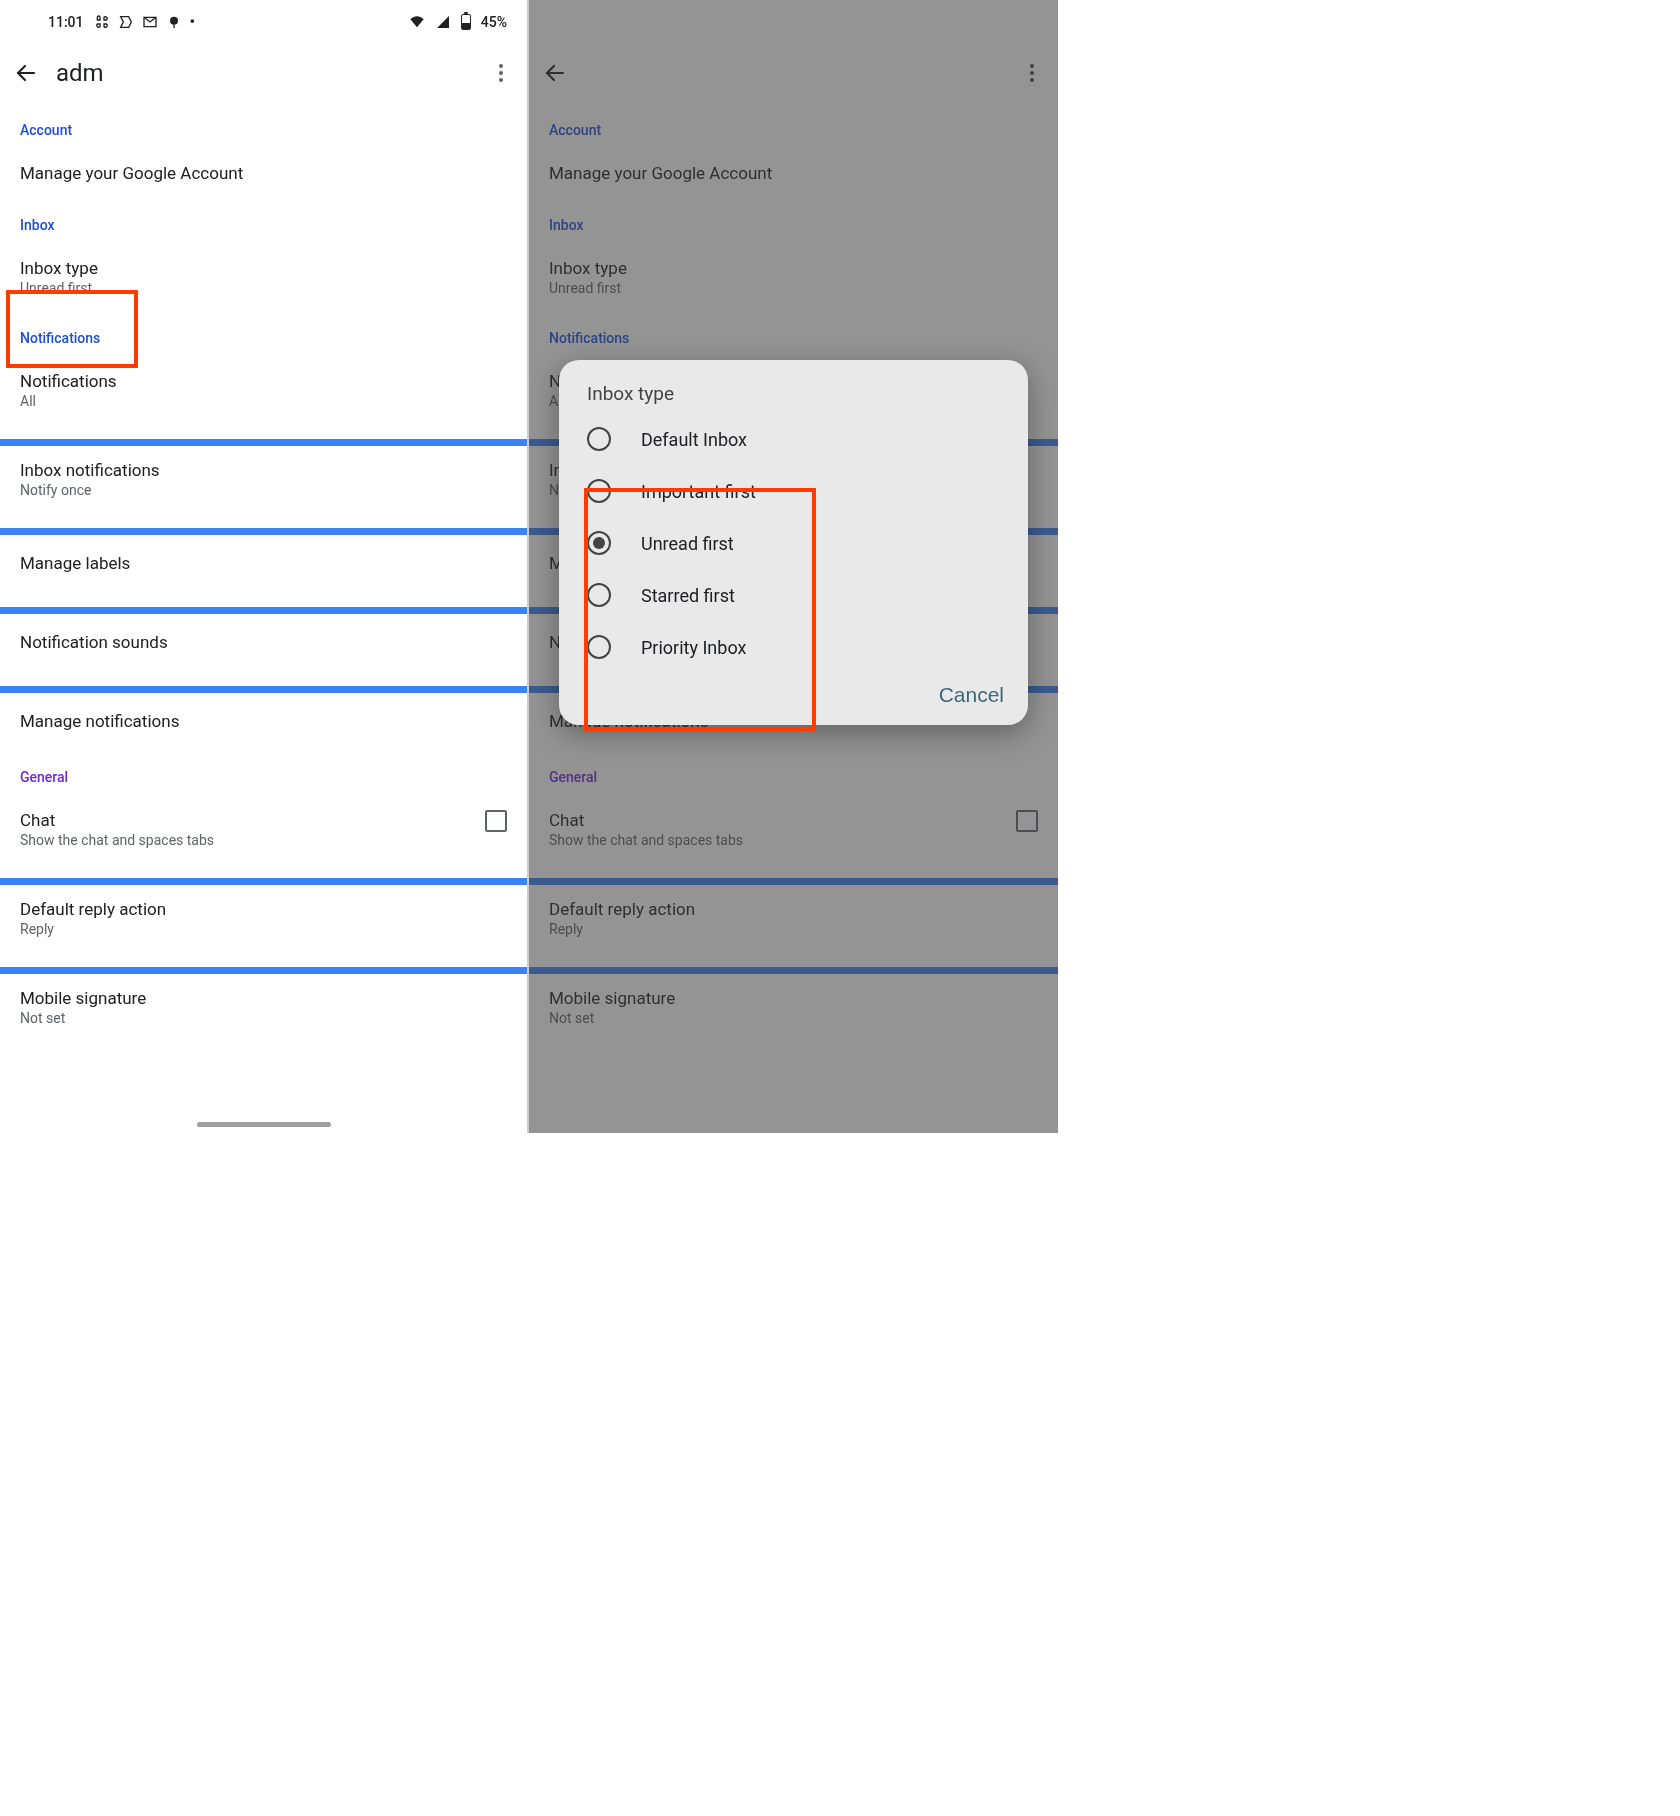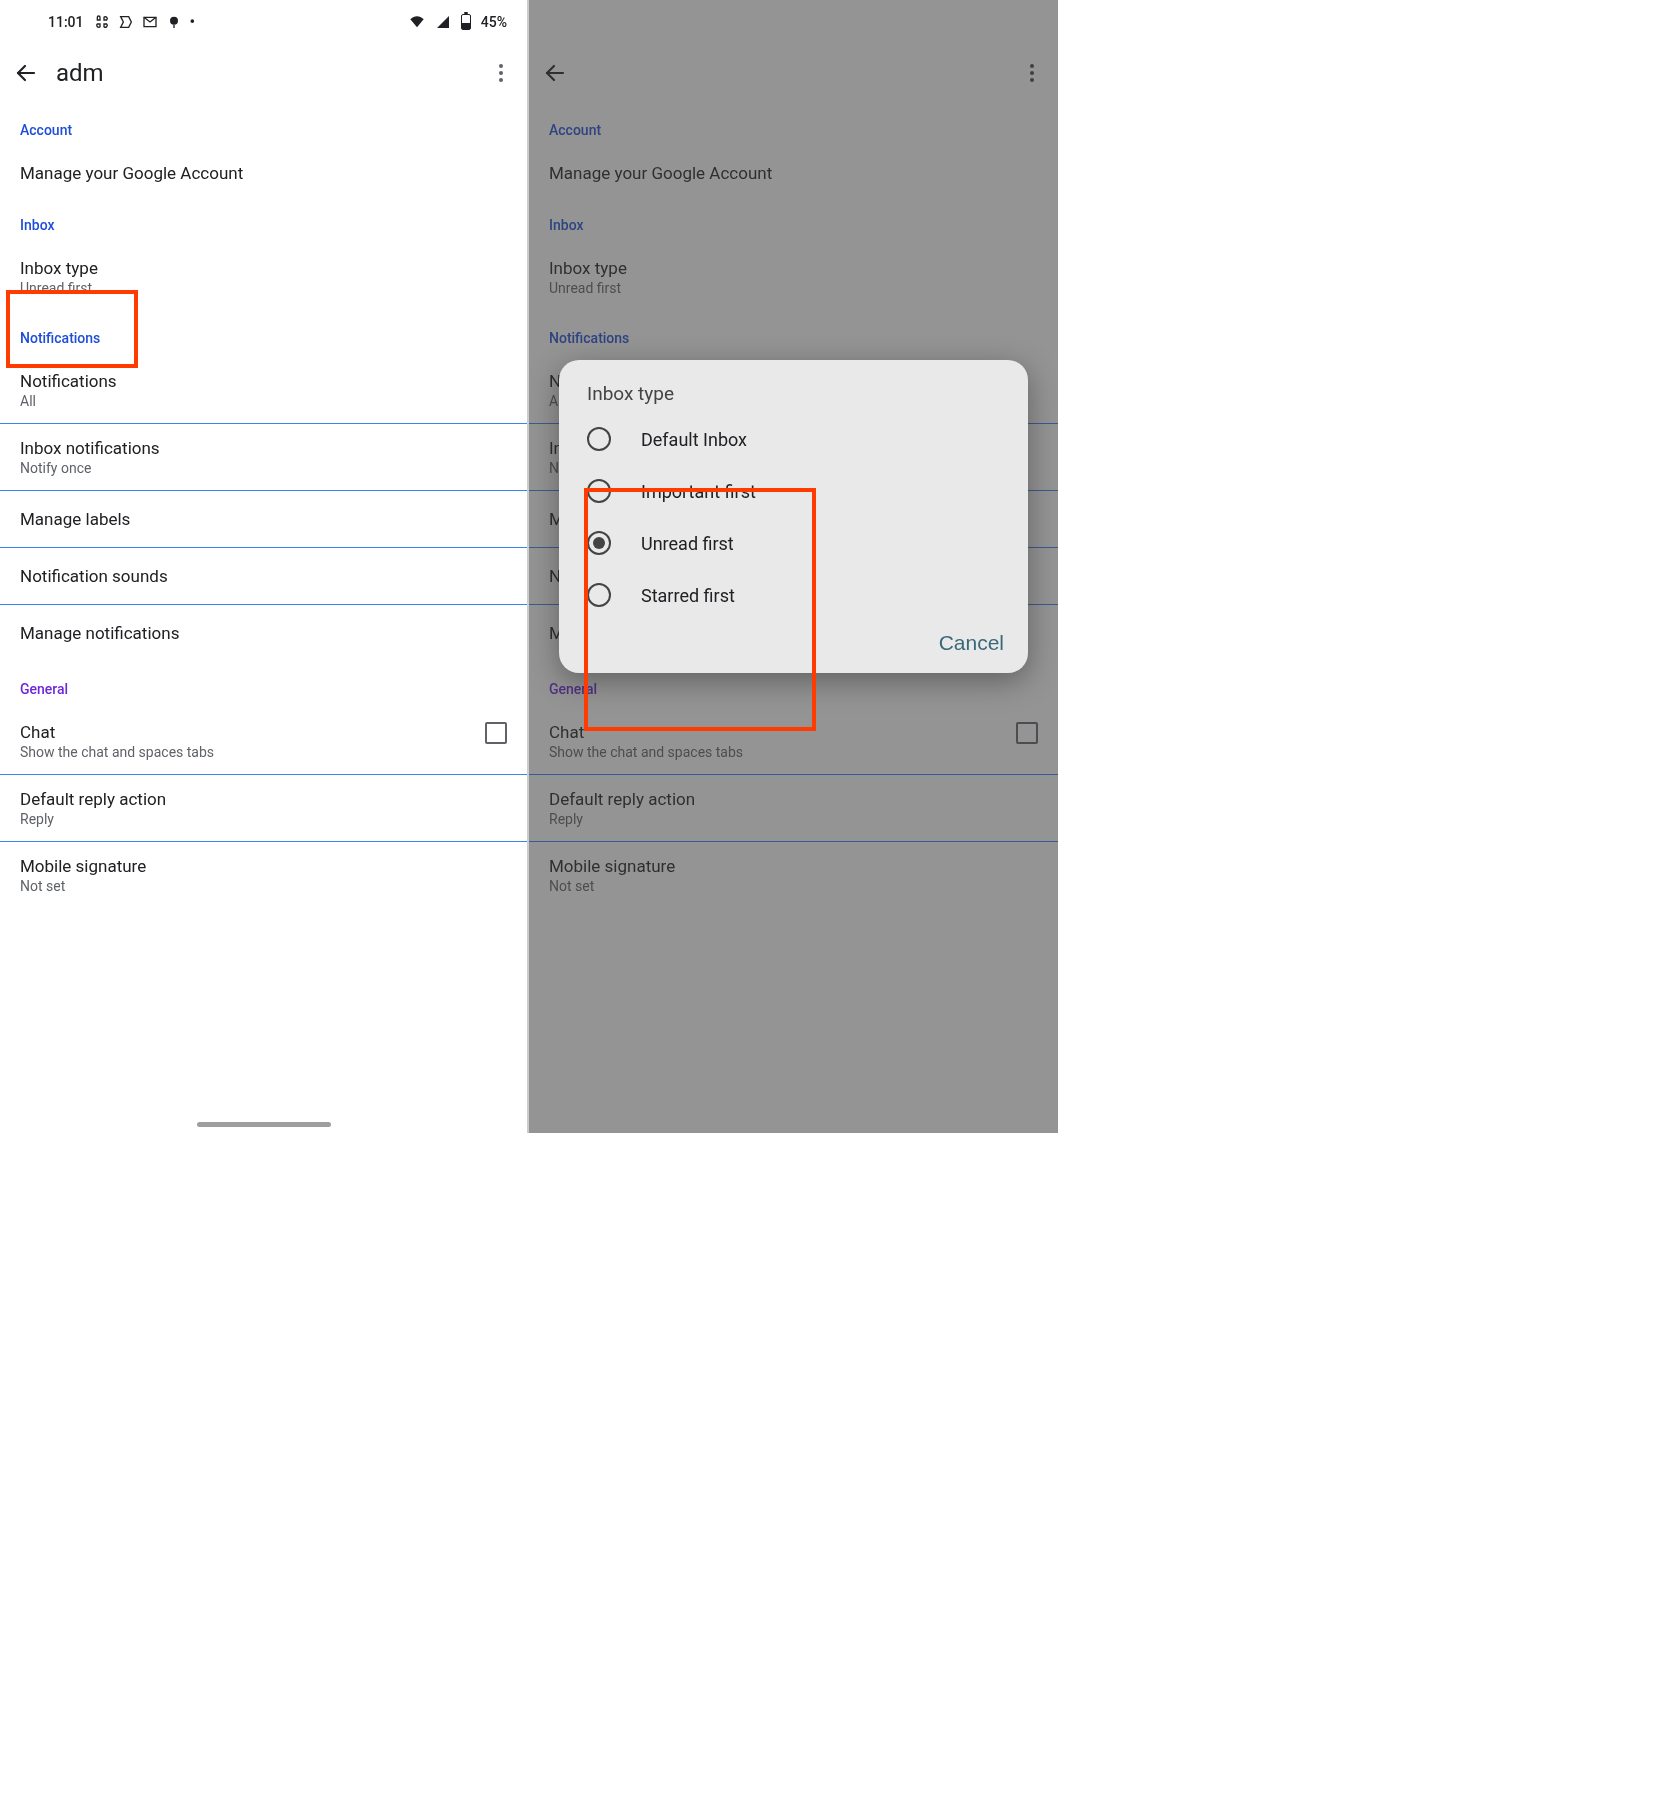--- a/index.html
+++ b/index.html
@@ -63,21 +63,21 @@
     padding: 14px 20px;
     border-top: 1px solid transparent;
     display: flex;
     align-items: flex-start;
     justify-content: space-between;
     cursor: pointer;
   }
   .row-inner { display:flex; flex-direction:column; gap:2px;}
   .row-title { font-size: 17px; }
   .row-sub { font-size: 14px; color: #5f6368; }
-  .row.bordered { border-top: 1px solid #3b82f6; }
+  .row.bordered { border-top: 7px solid #3b82f6; margin-top: 16px; }
   .row.no-sub .row-title { padding: 4px 0;}
   .checkbox {
     width: 22px; height: 22px; border: 2.5px solid #5f6368; border-radius: 2px;
   }
   .highlight-box { border: 4px solid #ff3b00; position:absolute; pointer-events:none; z-index:50;}
   .hb1 { left: 6px; top: 290px; width: 132px; height: 78px; }
   .hb2 { left: 584px; top: 488px; width: 232px; height: 243px; }
   .gesture-bar { position:absolute; bottom:6px; left:50%; transform:translateX(-50%); width:134px; height:5px; border-radius:3px; background:#9e9e9e;}
   .gesture-bar.light { background:#fff;}
   
@@ -401,20 +401,24 @@
           <span class="radio-label">Important first</span>
         </div>
         <div class="radio-row">
           <span class="radio selected"></span>
           <span class="radio-label">Unread first</span>
         </div>
         <div class="radio-row">
           <span class="radio"></span>
           <span class="radio-label">Starred first</span>
         </div>
+        <div class="radio-row">
+          <span class="radio"></span>
+          <span class="radio-label">Priority Inbox</span>
+        </div>
       </div>
     <div class="dialog-actions">
       <button class="cancel-btn">Cancel</button>
     </div>
   </div>
 
   <div class="gesture-bar light"></div>
 </div>
 
 <div class="highlight-box hb1"></div>

